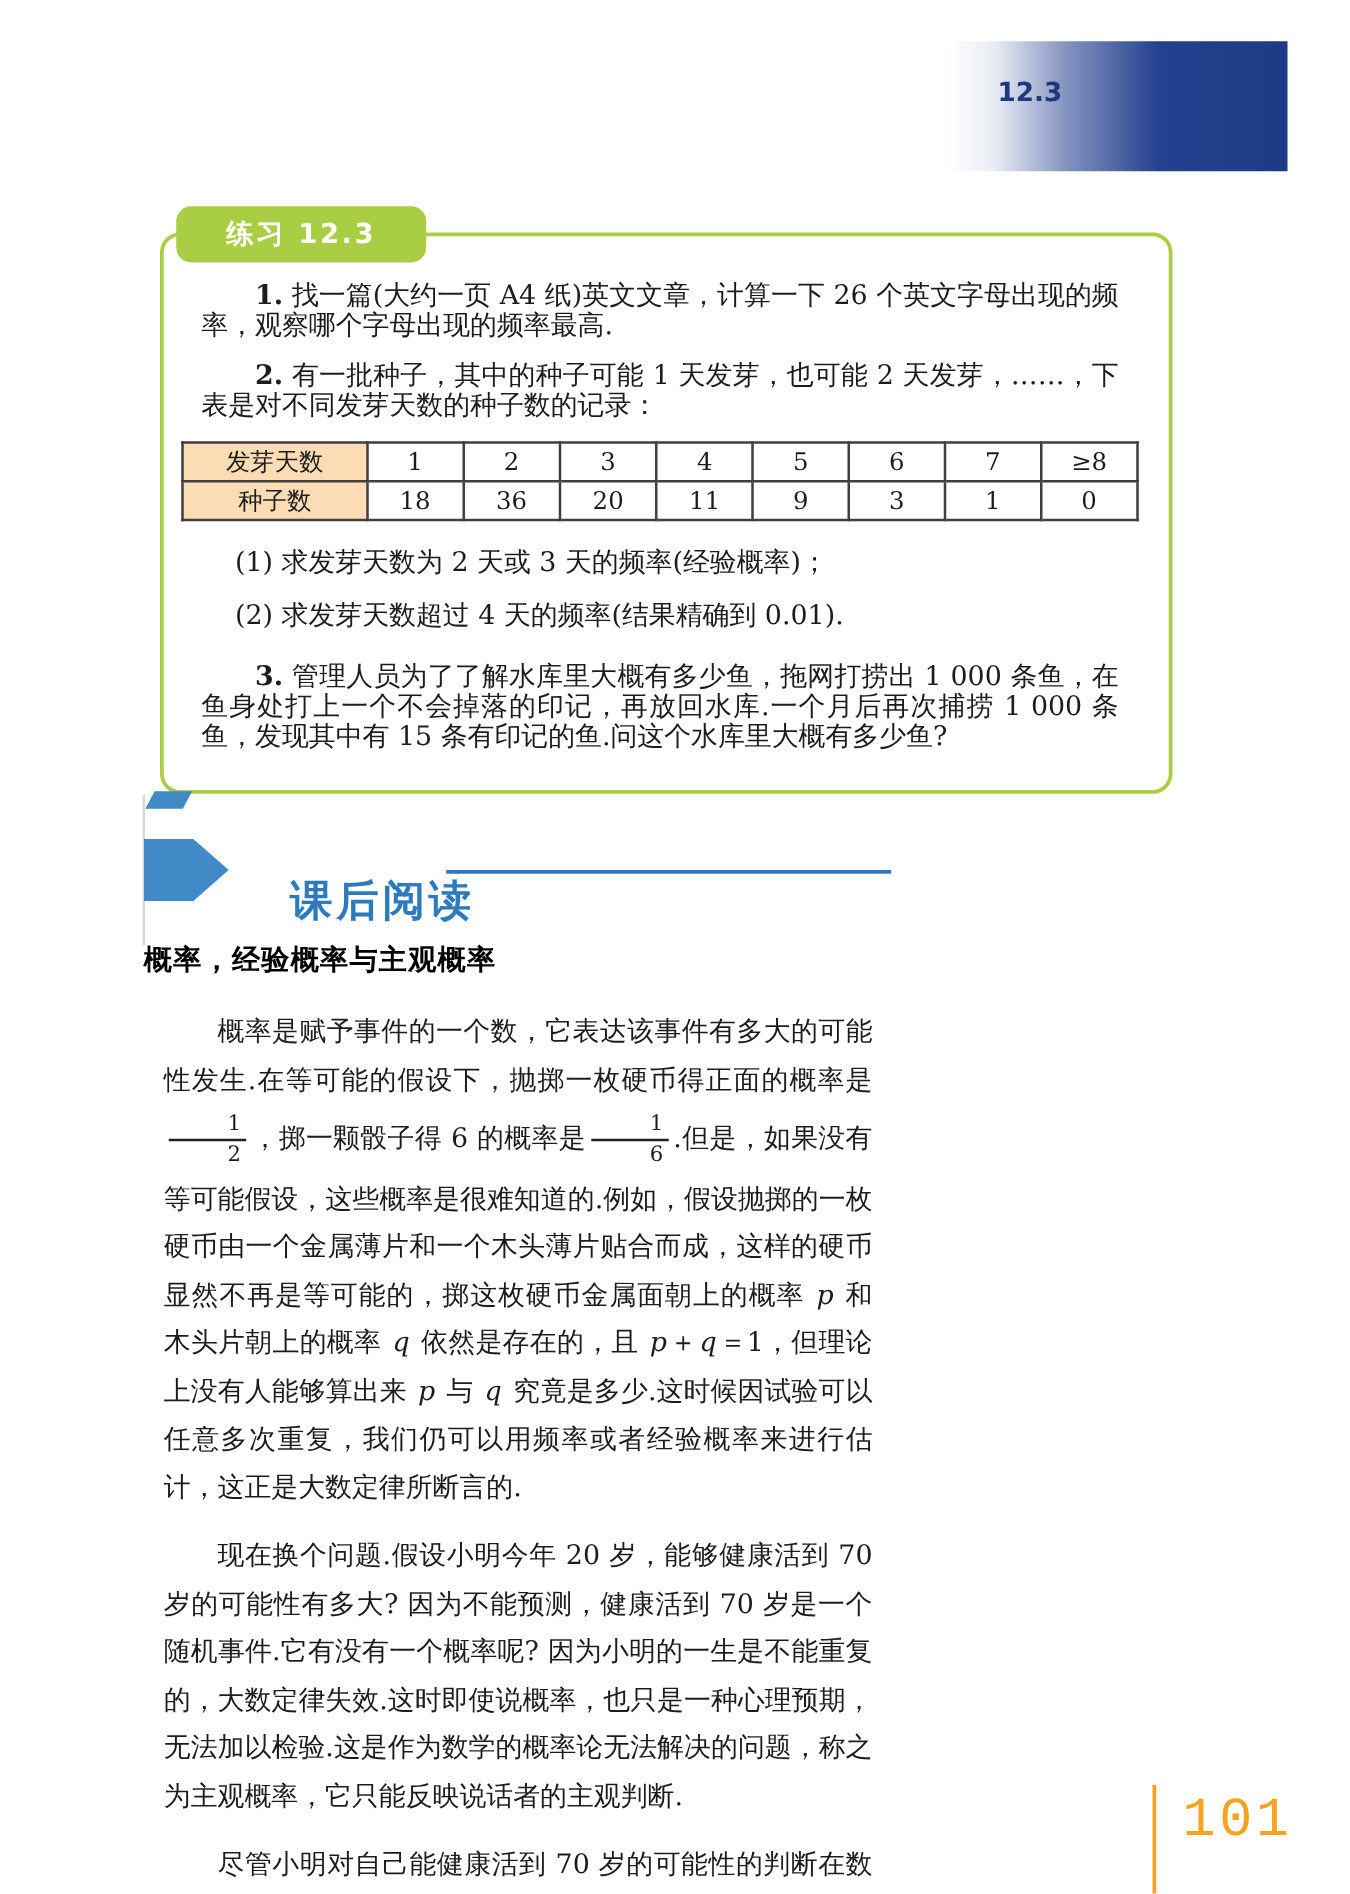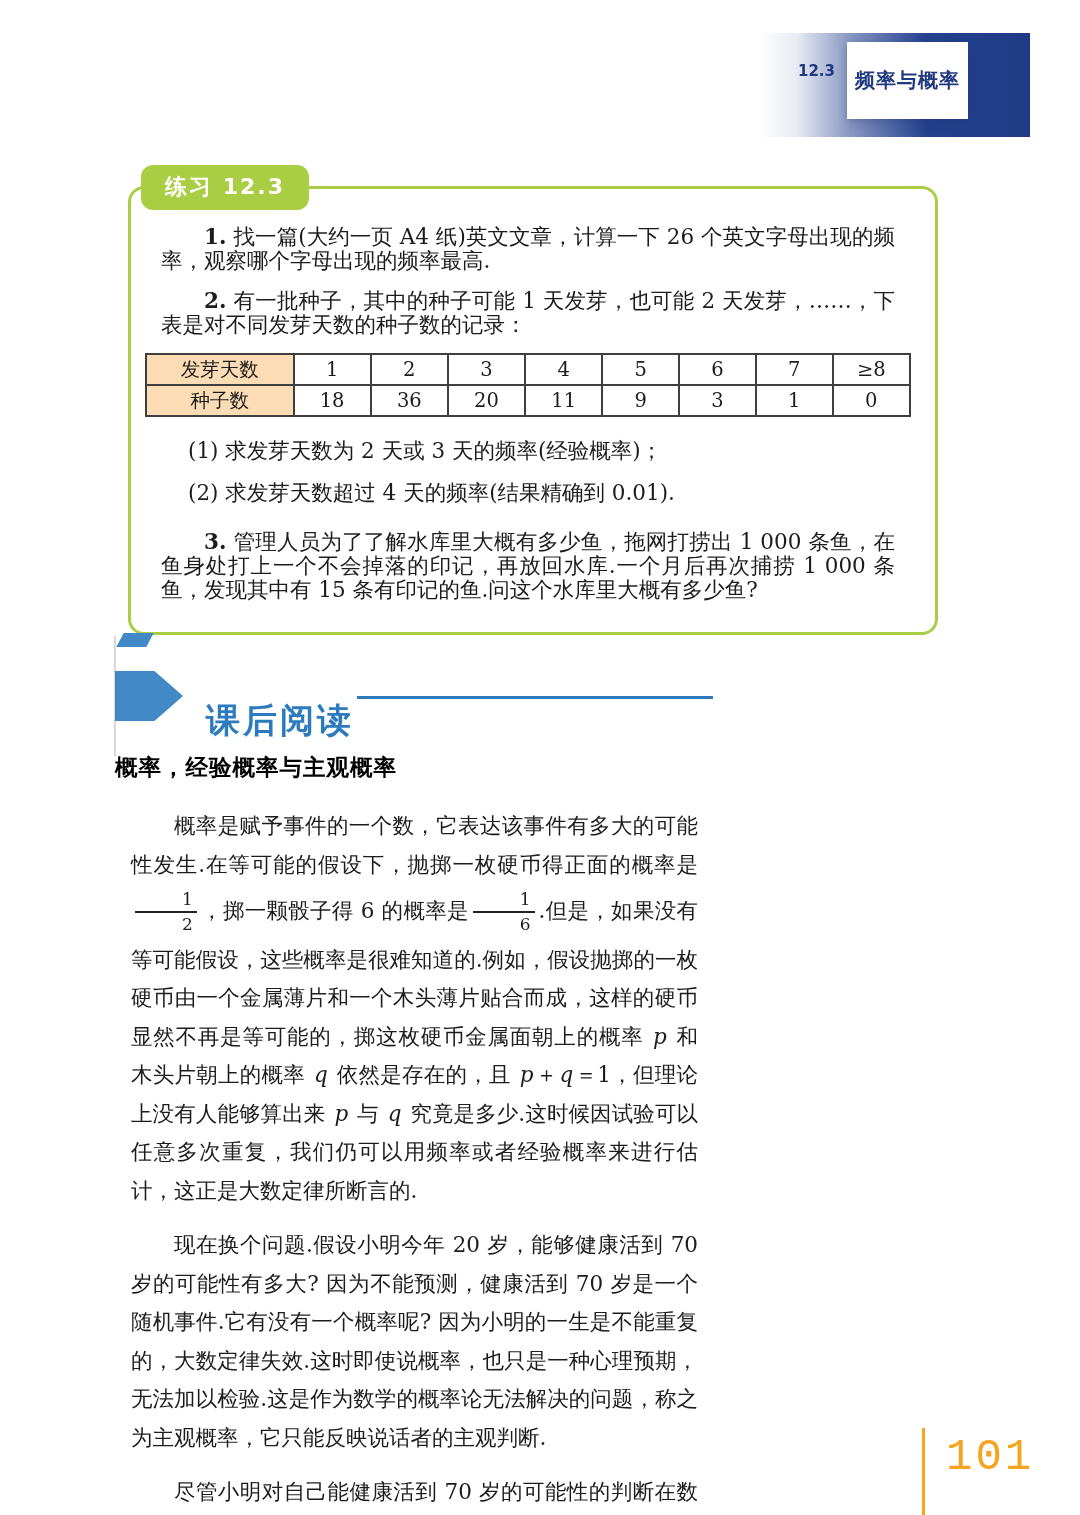--- a/index.html
+++ b/index.html
@@ -11,21 +11,21 @@
 
   
   .header-band {
     position:absolute; left:758px; top:33px; width:272px; height:104px;
     background:linear-gradient(90deg,
       rgba(36,65,143,0) 0%, rgba(36,65,143,.10) 14%,
       rgba(36,65,143,.55) 34%, #24418f 62%, #1f3a85 100%);
   }
   .section-number {
     position:absolute; left:40px; top:29px;
-    font-family:"DejaVu Sans", sans-serif; font-weight:bold; font-size:15px;
+    font-family:"DejaVu Sans", sans-serif; font-weight:bold; font-size:21px;
     color:#21387f;
   }
   .header-card {
     position:absolute; left:89px; top:9px; width:121px; height:77px;
     background:#fff; box-shadow:0 3px 9px rgba(25,45,105,.30);
     display:flex; align-items:center; justify-content:center;
   }
   .header-card span {
     font-family:"DejaVu Sans", sans-serif; font-weight:bold; font-size:20px;
     color:#21387f; letter-spacing:1px; white-space:nowrap;
@@ -34,21 +34,21 @@
   
   .exercise-box {
     position:absolute; left:128px; top:186px; width:810px; box-sizing:border-box;
     border:3px solid #a9ce44; border-radius:16px;
     padding:20px 24px 14px 14px; background:#fff;
   }
   .exercise-label {
     position:absolute; left:10px; top:-24px;
     background:#a9ce44; color:#fff;
     font-family:"DejaVu Sans", sans-serif; font-weight:bold; font-size:22px;
-    padding:7px 24px 8px; border-radius:12px; letter-spacing:2px;
+    padding:7px 40px 8px; border-radius:12px; letter-spacing:2px;
     white-space:nowrap;
   }
   .prob { margin:16px; font-size:21.5px; line-height:24px; text-align:justify; text-indent:2em; }
   .prob b { margin-right:7px; }
   .sub  { margin:0; font-size:21.5px; line-height:42px; text-indent:2em; }
 
   .seed-table { border-collapse:collapse; margin:13px auto; table-layout:fixed;border-radius:11px; }
   .seed-table th, .seed-table td {
     border:2px solid #3f3f3f; height:29px; text-align:center;
     font-size:19.5px; font-weight:normal; padding:0;
@@ -61,21 +61,21 @@
   .arrow-frag {
     position:absolute; left:120px; top:633px; width:30px; height:14px;
     background:#4189c7; transform:skewX(-28deg);
   }
   .arrow {
     position:absolute; left:115px; top:671px; width:68px; height:50px;
     background:#4189c7;
     clip-path:polygon(0 0, 58% 0, 100% 50%, 58% 100%, 0 100%);
   }
   .reading-label {
-    position:absolute; left:206px; top:670px;
+    position:absolute; left:232px; top:670px;
     font-family:"DejaVu Sans", sans-serif; font-weight:bold; font-size:34px;
     color:#2d7bbd; letter-spacing:3px; white-space:nowrap;
   }
   .hrule { position:absolute; left:357px; top:696px; width:356px; height:3px; background:#2d7bbd; }
 
   
   .reading { position:absolute; left:115px; top:752px; width:599px; }
   .reading-title {
     margin:0 0 24px; 
     font-family:"DejaVu Sans", sans-serif; font-weight:bold; font-size:22.5px;
@@ -99,23 +99,20 @@
     color:#f5a41f; letter-spacing:3px;
   }
 </style>
 </head>
 <body>
 
 <div class="page">
 
   <div class="header-band">
     <span class="section-number">12.3</span>
-    <div class="header-card">
-      <span>频率与概率</span>
-    </div>
   </div>
 
   <section class="exercise-box">
     <div class="exercise-label">练习 12.3</div>
 
     <p class="prob"><b>1.</b><span>找一篇(大约一页 A4 纸)英文文章，计算一下 26 个英文字母出现的频率，观察哪个字母出现的频率最高.</span></p>
 
     <p class="prob"><b>2.</b><span>有一批种子，其中的种子可能 1 天发芽，也可能 2 天发芽，……，下表是对不同发芽天数的种子数的记录：</span></p>
 
     <table class="seed-table">

